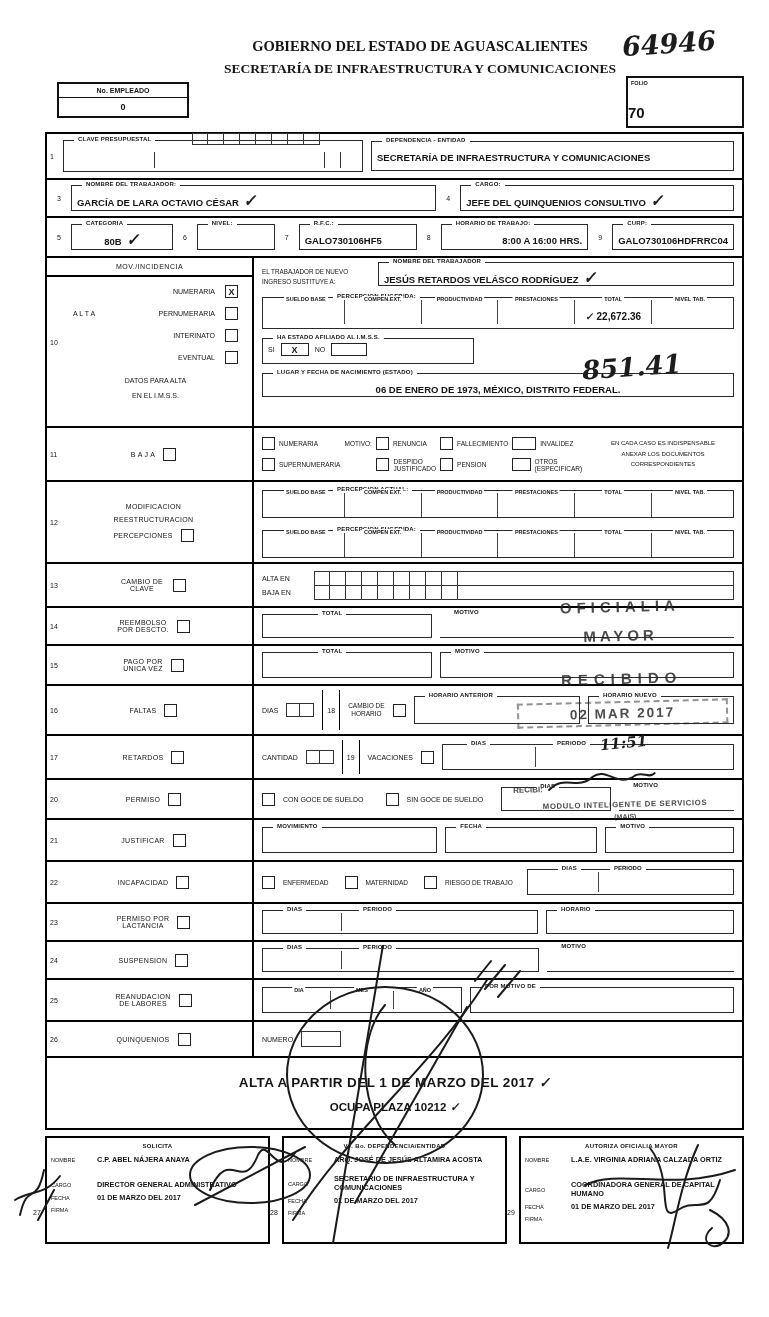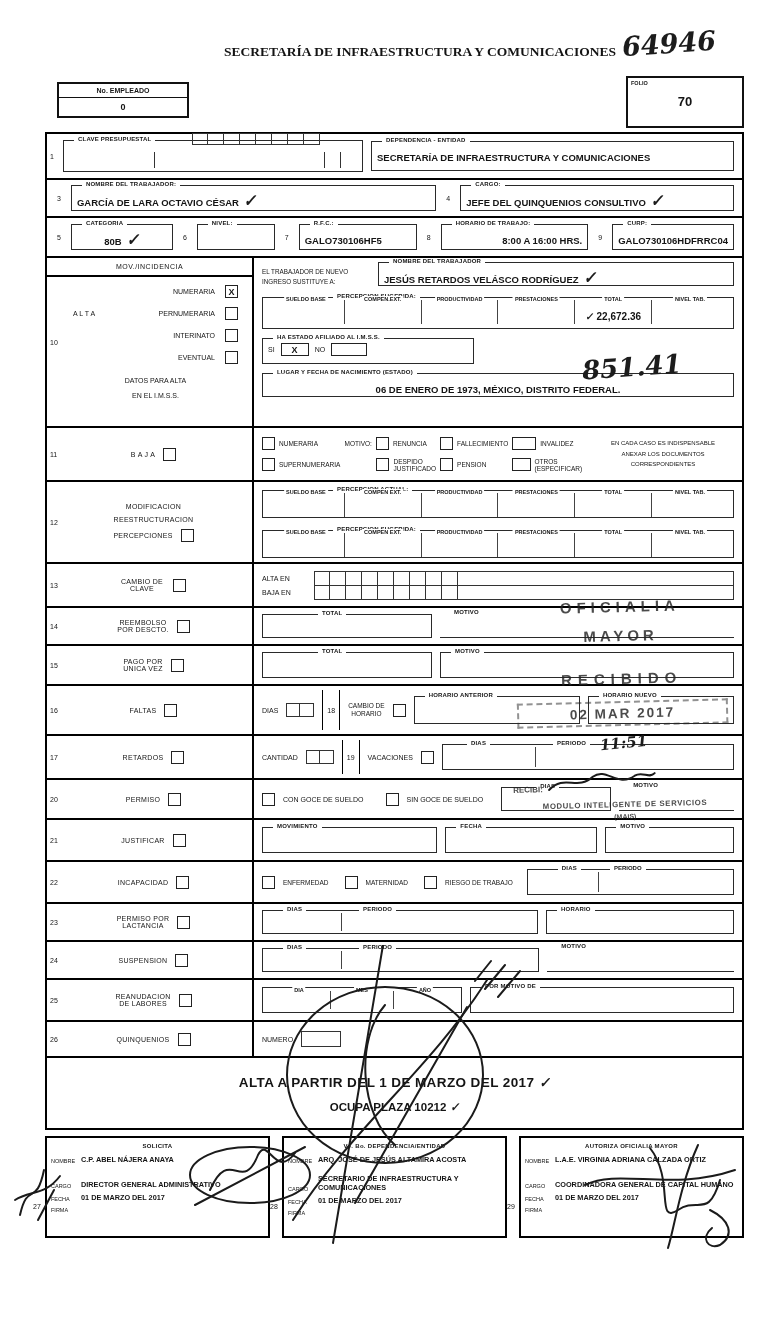--- a/index.html
+++ b/index.html
@@ -15,21 +15,21 @@
 .emp-box{position:absolute;left:12px;top:46px;width:132px;border:2px solid #111;background:#fff}
 .emp-label{font-size:7px;font-weight:bold;text-align:center;border-bottom:1.5px solid #111;padding:3px 0}
 .emp-value{font-size:9px;font-weight:bold;text-align:center;padding:4px 0}
 .titles{position:absolute;left:160px;top:2px;width:430px;text-align:center;font-family:"Liberation Serif",serif}
 .t1{font-size:14.5px;font-weight:bold}
 .t2{font-size:13.5px;font-weight:bold;margin-top:6px}
 .t3{font-size:13px;font-weight:bold;margin-top:22px;font-family:"Liberation Serif",serif}
 .hw-folio{position:absolute;right:28px;top:-8px;font-size:27px}
 .folio-box{position:absolute;right:0;top:40px;width:118px;height:52px;border:2px solid #111}
 .folio-label{font-size:5.5px;font-weight:bold;padding:2px 3px}
-.folio-value{font-size:13px;font-weight:bold;text-align:center;margin-top:6px}
+.folio-value{font-size:15px;font-weight:bold;text-align:left;margin-top:16px}
 
 
 .form{border:2px solid #000}
 .row{display:flex;border-top:2px solid #000;align-items:stretch}
 .row:first-child{border-top:none}
 .rnum{position:absolute;left:3px;top:50%;transform:translateY(-50%);font-size:7px}
 .bnum{font-size:7px;align-self:center;padding:0 2px}
 .spine{width:207px;min-width:207px;border-right:2px solid #000;display:flex;align-items:center;justify-content:center;gap:8px;position:relative;padding:2px 10px 2px 18px}
 .slabel{font-size:7px;text-align:center;letter-spacing:.3px}
 .content{flex:1;display:flex;align-items:center;gap:8px;padding:4px 8px;position:relative}
@@ -55,21 +55,21 @@
 .stack-label{display:flex;flex-direction:column;font-size:6.5px;line-height:1.3;text-align:center}
 .divnum{font-size:7px;border-left:1.6px solid #000;border-right:1.6px solid #000;align-self:stretch;display:flex;align-items:center;padding:0 4px}
 
 
 .banner{border:2px solid #000;border-top:none;height:72px;text-align:center;padding-top:16px;position:relative}
 .banner-l1{font-size:13.5px;font-weight:bold;letter-spacing:.4px}
 .banner-l2{font-size:11.5px;font-weight:bold;margin-top:10px}
 .firmas{display:flex;gap:12px;margin-top:6px}
 .fblock{flex:1;border:2px solid #000;position:relative;padding:3px 4px 20px}
 .ftitle{font-size:6px;font-weight:bold;text-align:center;letter-spacing:.3px;margin:2px 0 6px}
-.frow{display:flex;gap:4px;margin-top:4px;align-items:flex-end}
+.frow{display:flex;gap:20px;margin-top:4px;align-items:center}
 .flab{font-size:5.5px;min-width:26px;padding-top:1px}
 .fval{font-size:7.3px;font-weight:bold;line-height:1.25}
 .fnum{position:absolute;left:-14px;bottom:26px;font-size:7px}
 
 
 .stamp{position:absolute;left:505px;top:598px;width:235px;text-align:center;transform:rotate(-1.5deg);color:rgba(35,35,35,.82);font-weight:bold;z-index:5;pointer-events:none}
 .stline1{font-size:15px;letter-spacing:5px}
 .stline2{font-size:15px;letter-spacing:4px;margin-top:12px}
 .stline3{font-size:15px;letter-spacing:6px;margin-top:26px}
 .stbox{border:2px dashed rgba(40,40,40,.5);margin:14px 12px 0;padding:3px 2px;font-size:13.5px;letter-spacing:2px}
@@ -86,20 +86,21 @@
 <body>
 
 <div class="page">
 
   <header>
     <div class="emp-box">
       <div class="emp-label">No. EMPLEADO</div>
       <div class="emp-value">0</div>
     </div>
     <div class="titles">
+      <div class="t1">GOBIERNO DEL ESTADO DE AGUASCALIENTES</div>
       <div class="t2">SECRETARÍA DE INFRAESTRUCTURA Y COMUNICACIONES</div>
     </div>
     <div class="hand hw-folio">64946</div>
     <div class="folio-box">
       <div class="folio-label">FOLIO</div>
       <div class="folio-value">70</div>
     </div>
   </header>
 
   <div class="form">

